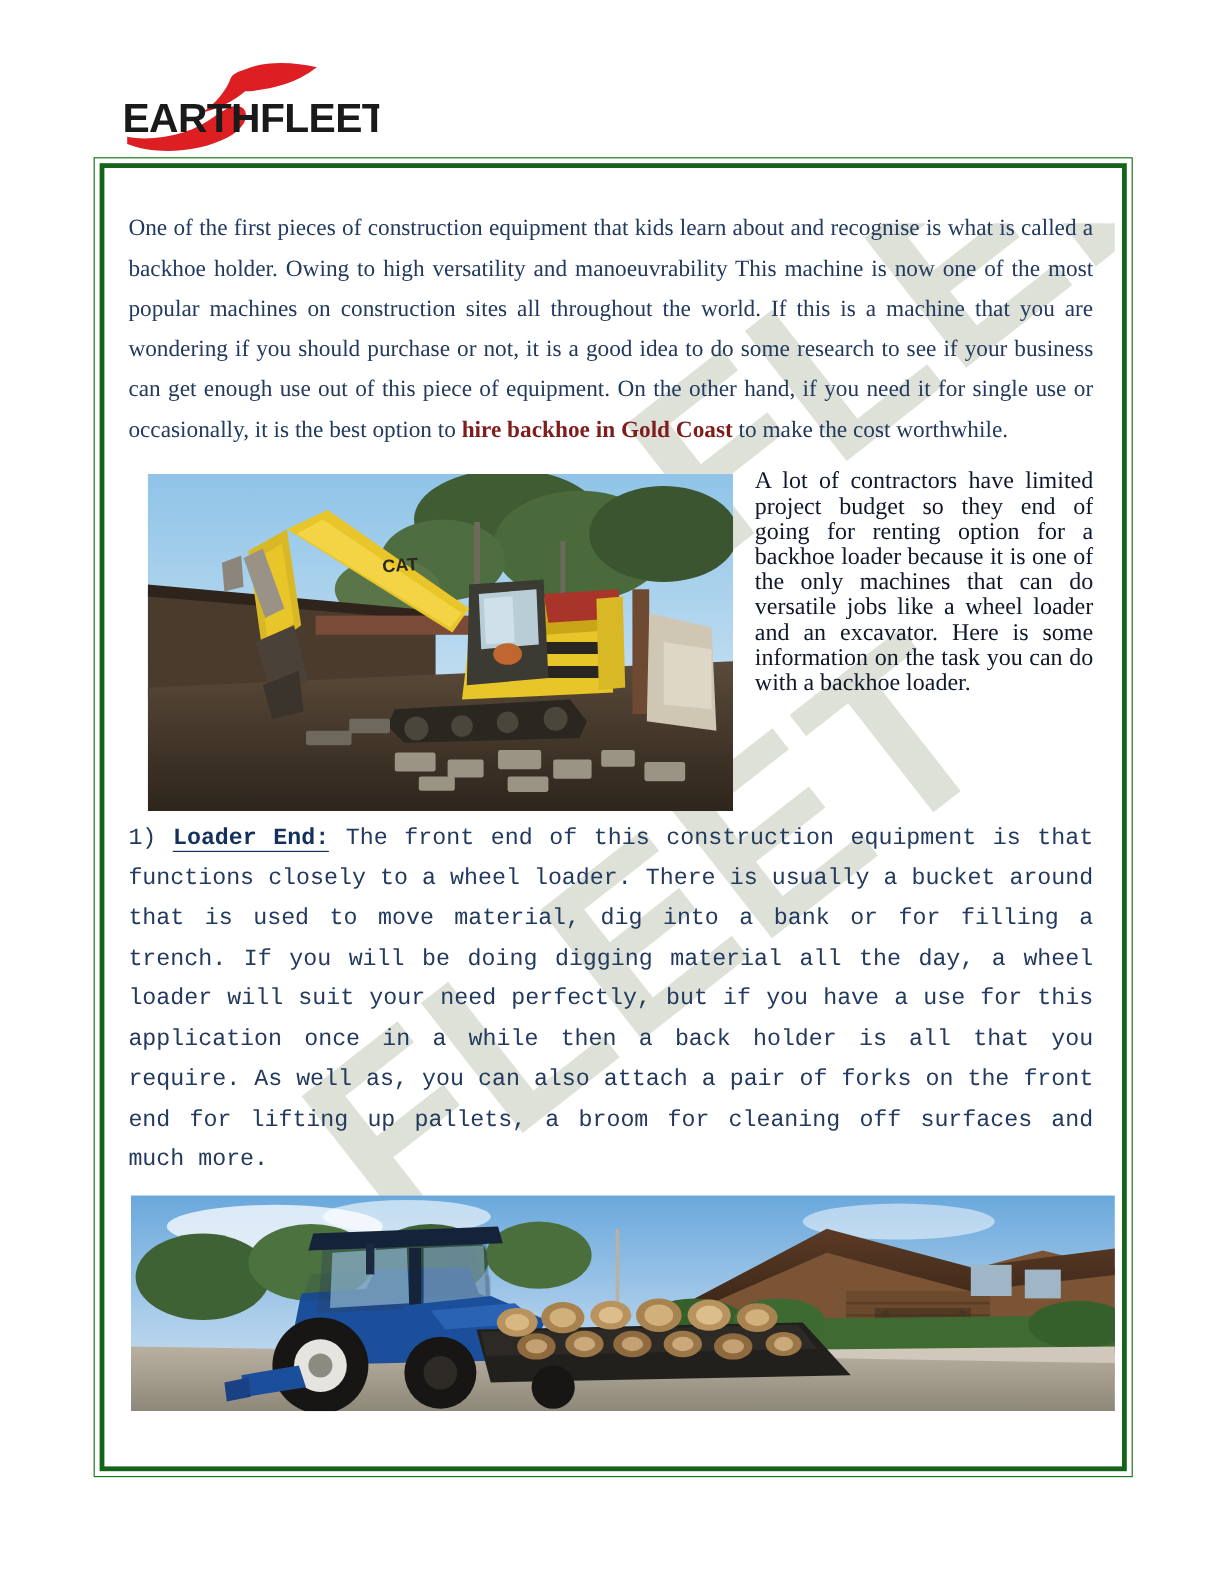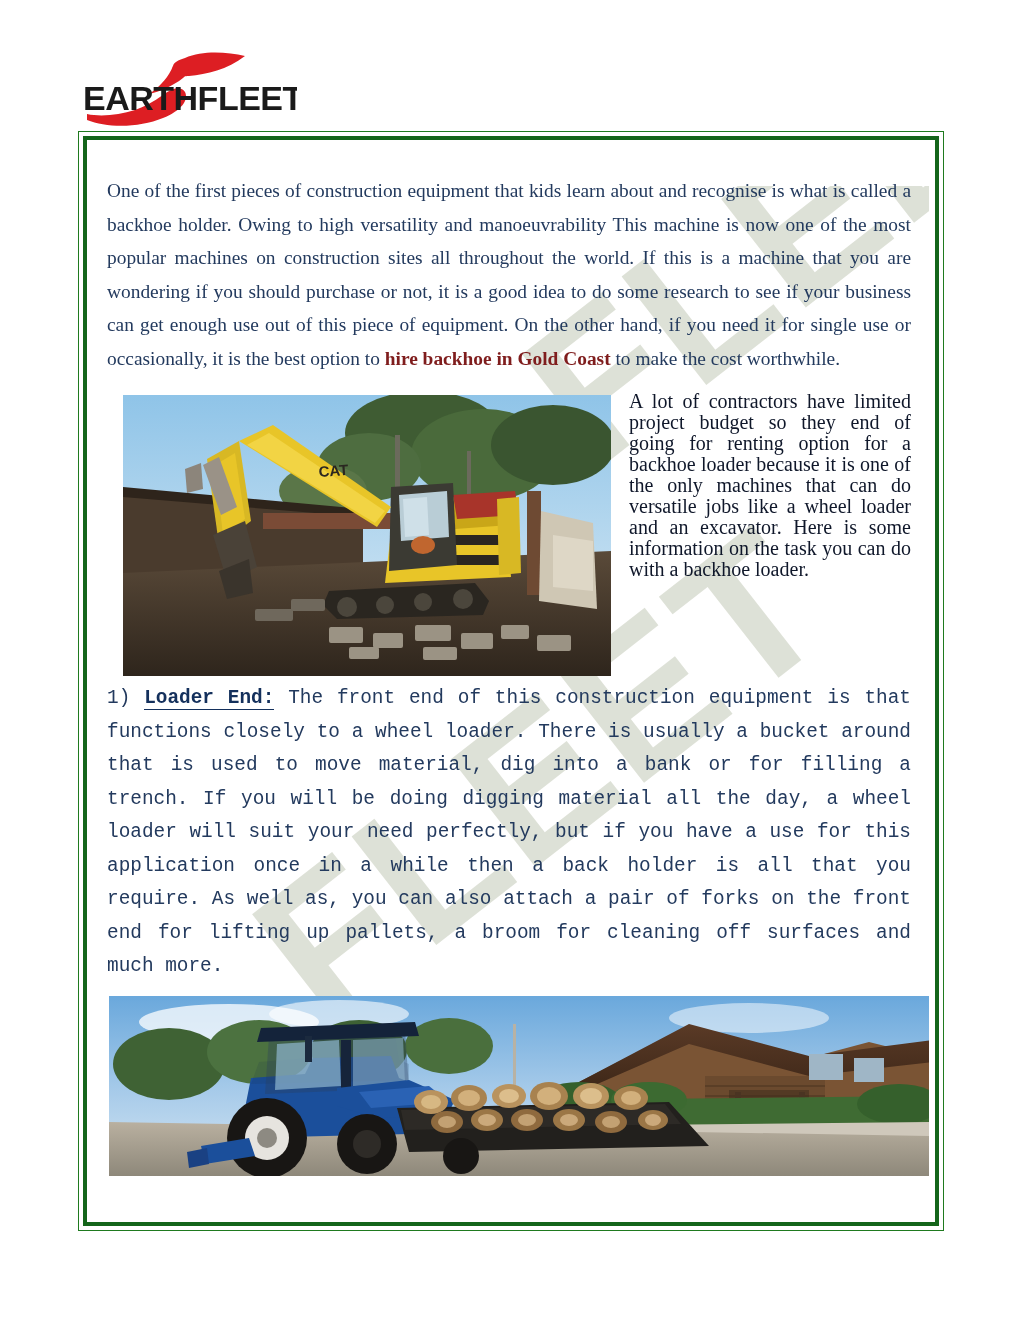--- a/index.html
+++ b/index.html
@@ -6,21 +6,21 @@
   body{
     width:1024px;height:1325px;
     background:#ffffff;
     font-family:"Liberation Serif", serif;
     position:relative;
     overflow:hidden;
   }
   .page{position:absolute;left:0;top:0;width:1024px;height:1325px;}
 
   
-  .logo-wrap{position:absolute;left:77px;top:52px;width:220px;height:78px;}
+  .logo-wrap{position:absolute;left:96px;top:52px;width:220px;height:78px;}
   .logo-svg{display:block;width:220px;height:78px;}
 
   
   .frame{
     position:absolute;left:78px;top:131px;
     width:866px;height:1100px;
     border:1px solid #1f7a1f;
     box-sizing:border-box;
     background:#ffffff;
   }

